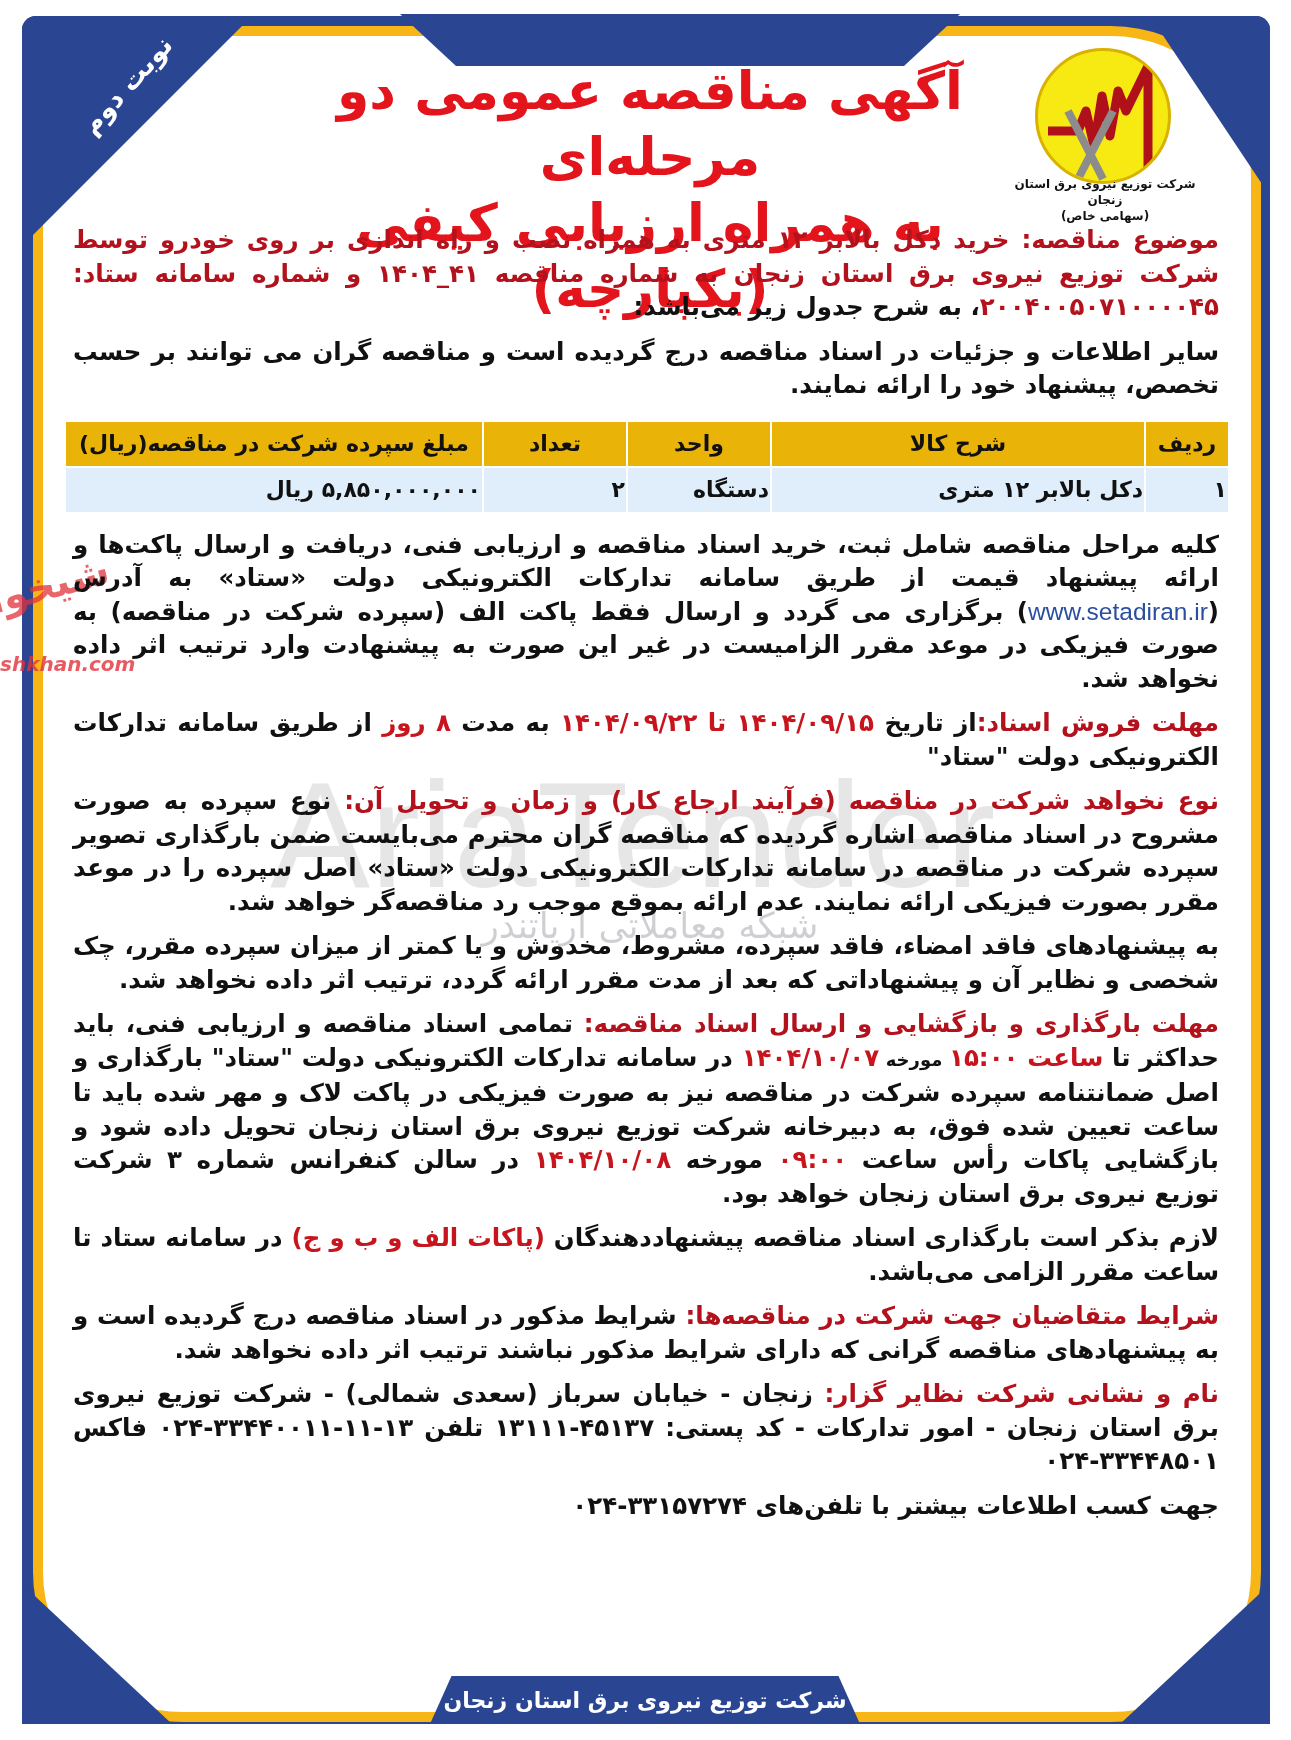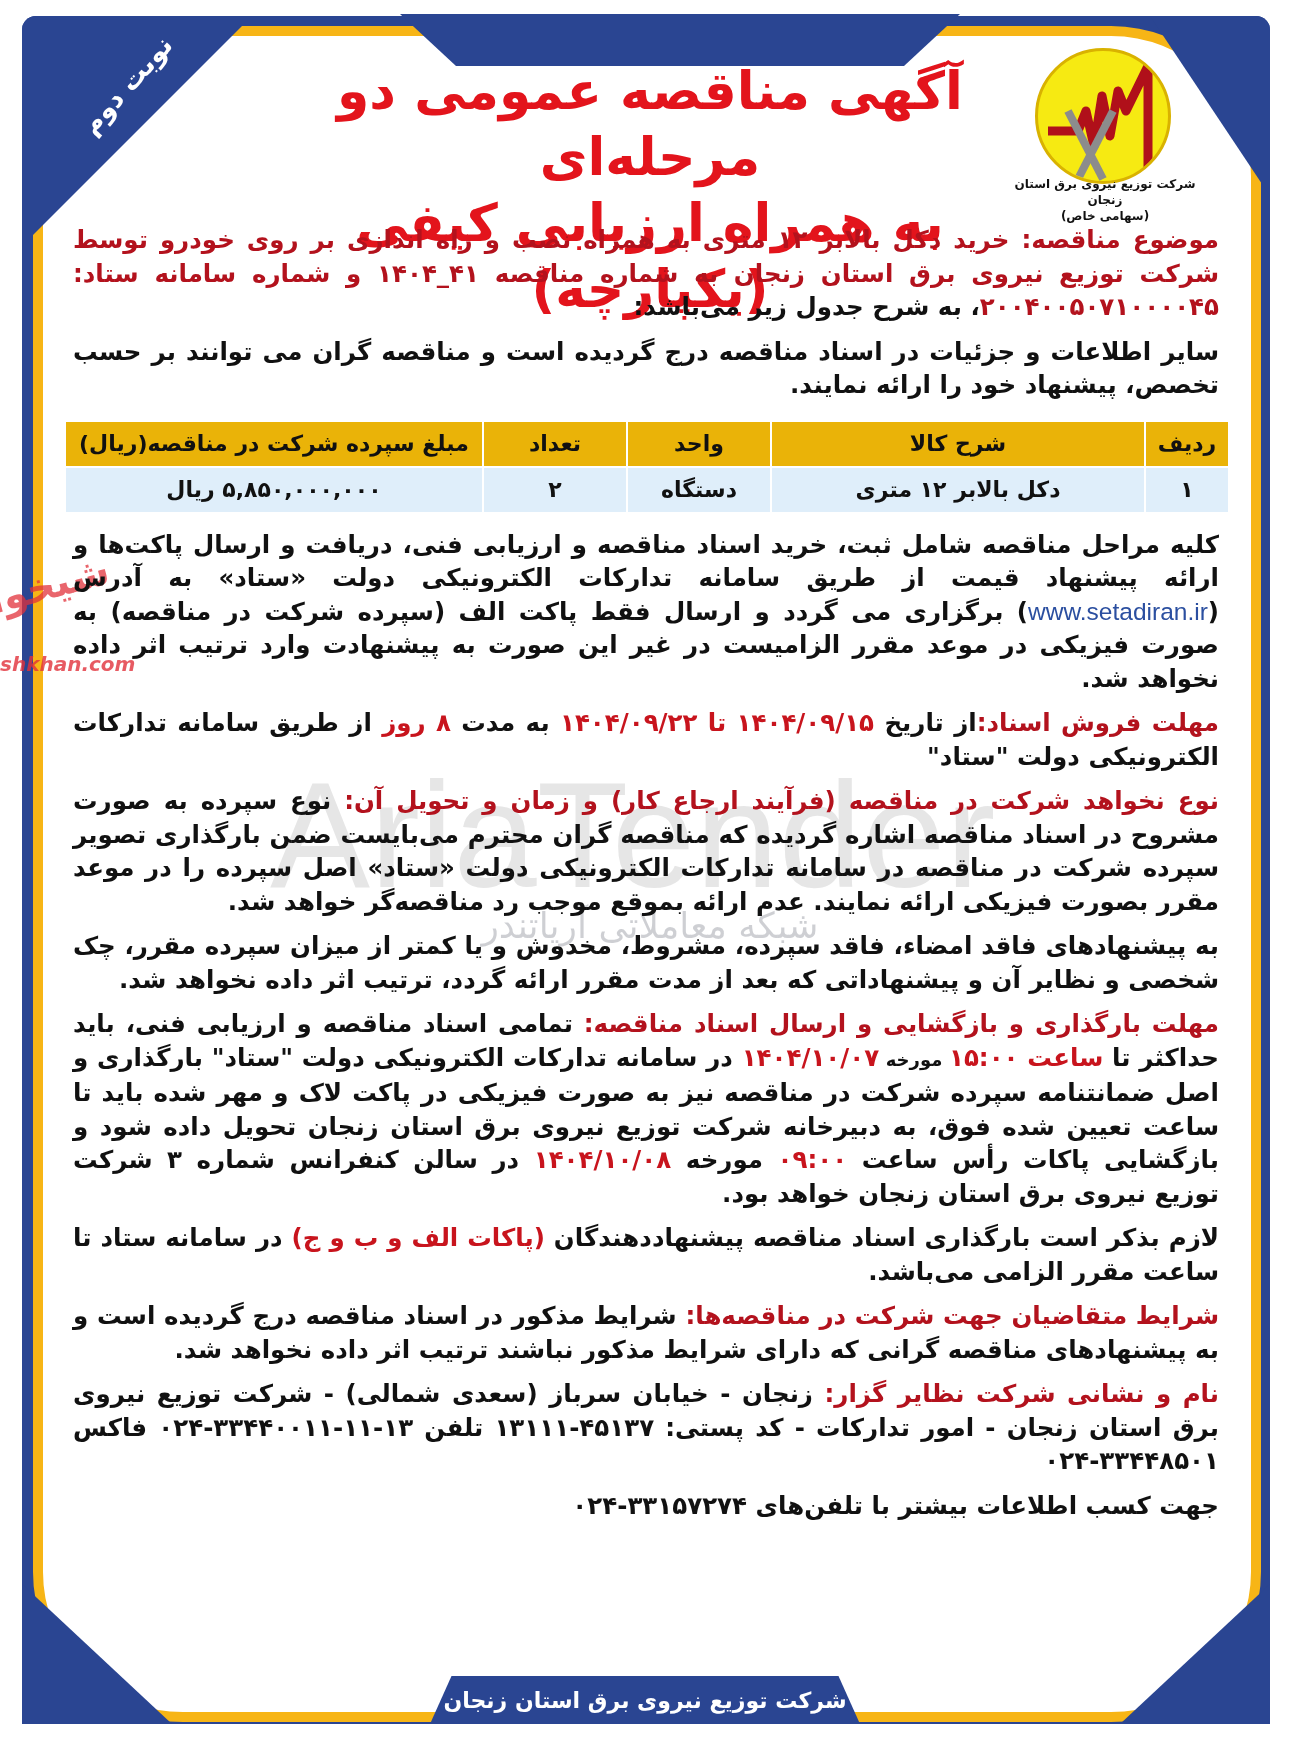--- a/index.html
+++ b/index.html
@@ -37,21 +37,21 @@
   .body { position:absolute; left:62px; top:212px; width:1168px; direction:rtl; text-align:justify;
           font-size:24.5px; font-weight:bold; line-height:33.5px; color:#111; }
   .body p { margin:11px; }
   .lbl { color:#b3121d; }
   .red { color:#c8141d; }
   .url { color:#2b4fa0; font-family:"Liberation Sans", sans-serif; font-weight:normal; }
   .small { font-size:18px; }
 
   table.items { width:1166px; border-collapse:separate; border-spacing:2px; margin:18px 0 14px 0; direction:rtl; }
   table.items th { background:#eab308; color:#111; font-size:22px; height:42px; text-align:center; }
-  table.items td { background:#dfeefa; color:#111; font-size:22px; height:42px; text-align:center; }
+  table.items td { background:#dfeefa; color:#111; font-size:22px; height:42px; text-align:right; }
 
   .wm-left { position:absolute; left:0; top:560px; width:110px; color:#e2323b; opacity:0.75;
              font-weight:bold; font-size:40px; direction:rtl; transform:rotate(-15deg); }
   .wm-left-en { position:absolute; left:0; top:652px; color:#e2323b; opacity:0.8;
              font-weight:bold; font-style:italic; font-size:20px; }
   .wm-center { position:absolute; left:270px; top:760px; width:760px; height:170px; opacity:0.18;
                color:#777; font-weight:normal; font-size:150px; line-height:150px; text-align:left; pointer-events:none;
                font-family:"Liberation Sans", sans-serif; }
   .wm-center-fa { position:absolute; left:280px; top:905px; width:740px; opacity:0.2; color:#0f172a;
                font-size:36px; text-align:center; direction:rtl; letter-spacing:6px; pointer-events:none; }

